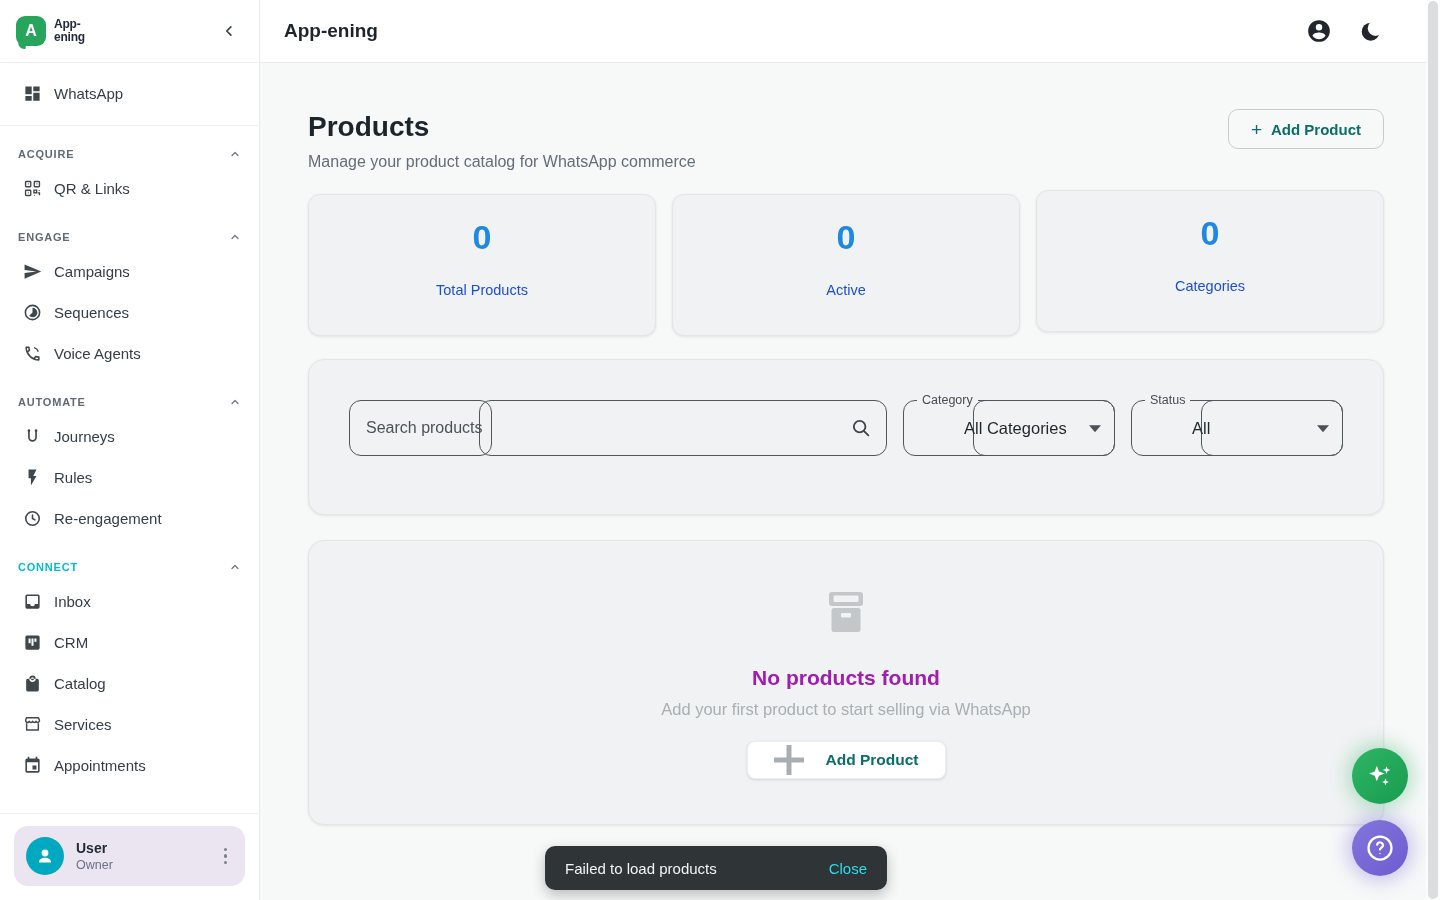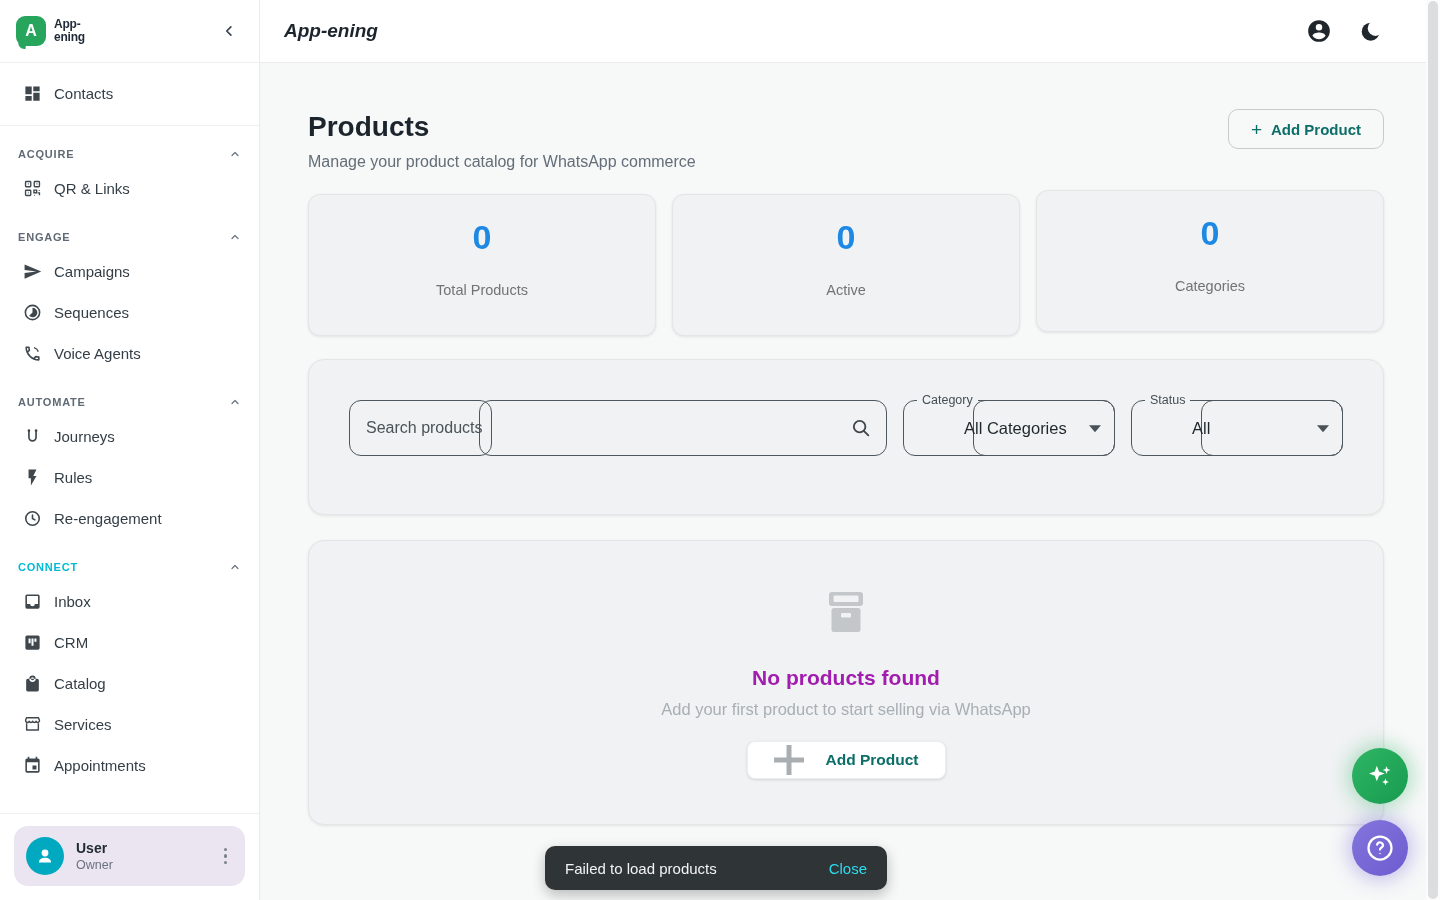--- a/index.html
+++ b/index.html
@@ -30,37 +30,37 @@
   .user-card { background:#EBE4F1; border-radius:14px; padding:11px 12px; display:flex; align-items:center; gap:12px; }
   .avatar { width:38px; height:38px; border-radius:50%; background:#00A9BF; display:flex; align-items:center; justify-content:center; flex-shrink:0; }
   .user-meta { flex:1; }
   .user-name { font-size:14px; font-weight:bold; color:#222B33; }
   .user-role { font-size:12.5px; color:#6B7280; margin-top:2px; }
   .kebab { display:flex; flex-direction:column; gap:3px; padding:4px 6px; cursor:pointer; }
   .kebab span { width:3.5px; height:3.5px; border-radius:50%; background:#7A828A; }
 
   
   .main { flex:1; display:flex; flex-direction:column; min-width:0; }
-  .main-header { height:63px; background:#fff; border-bottom:1px solid #ECECEC; display:flex; align-items:center; justify-content:space-between; padding:0 56px 0 24px; flex-shrink:0;font-style:italic; }
+  .main-header { height:63px; background:#fff; border-bottom:1px solid #ECECEC; display:flex; align-items:center; justify-content:space-between; padding:0 56px 0 24px; flex-shrink:0; }
   .main-title { font-size:19px; font-weight:bold; color:#1C242C; }
   .header-actions { display:flex; align-items:center; gap:26px; }
   .hdr-icon { width:26px; height:26px; color:#20262B; cursor:pointer; display:flex; align-items:center; justify-content:center; }
 
   .content { flex:1; padding:46px 56px 0 48px; position:relative; }
   .page-head { display:flex; justify-content:space-between; align-items:flex-start; }
   .page-title { font-size:28px; font-weight:600; color:#1C252C; line-height:36px; }
   .page-subtitle { font-size:16px; color:#636E78; margin-top:8px; }
   .add-btn { height:40px; padding:0 22px; border:1px solid #C6CBCE; border-radius:10px; background:transparent; display:flex; align-items:center; gap:9px; color:#0C6E68; font-size:15px; font-weight:600; cursor:pointer; font-family:inherit; }
   .add-btn .plus { font-size:19px; font-weight:400; line-height:1; }
 
   .stats-row { display:flex; gap:16px; margin-top:23px; }
   .stat-card { flex:1; height:142px; background:#F0F2F3; border:1px solid #E3E6E6; border-radius:12px; box-shadow:0 1px 3px rgba(0,0,0,.09); display:flex; flex-direction:column; align-items:center; justify-content:center; padding-bottom:14px; }
   .stat-card.raised { transform:translateY(-4px); }
   .stat-value { font-size:34px; font-weight:bold; color:#1E88E5; }
-  .stat-label { font-size:14.5px; color:#737373; margin-top:25px; }
+  .stat-label { font-size:14.5px; color:#1d4ed8; margin-top:25px; }
 
   .filter-card { margin-top:23px; height:156px; background:#F0F2F3; border:1px solid #E3E6E6; border-radius:16px; box-shadow:0 1px 3px rgba(0,0,0,.09); padding:40px 40px 0; display:flex; gap:16px; }
   .field { position:relative; height:56px; }
   .field .piece { position:absolute; top:0; bottom:0; border:1px solid #4E575D; border-radius:12px; pointer-events:none; }
   .search-field { flex:1; }
   .search-field .p1 { left:0; width:143px; }
   .search-field .p2 { left:130px; right:0; }
   .search-input { position:absolute; inset:0; width:100%; height:100%; background:transparent; border:none; outline:none; padding:0 48px 0 17px; font-size:16px; color:#2A333A; font-family:inherit; }
   .search-input::placeholder { color:#4A535A; opacity:1; }
   .search-ic { position:absolute; right:15px; top:50%; transform:translateY(-50%); color:#3E464C; display:flex; }
@@ -117,21 +117,21 @@
     </div>
   </div>
 
   <nav class="sb-nav">
     <div class="nav-item tall">
       <span class="nav-ic">
           <svg viewBox="0 0 24 24" fill="currentColor">
             <path d="M3 13h8V3H3v10zm0 8h8v-6H3v6zm10 0h8V11h-8v10zm0-18v6h8V3h-8z"></path>
           </svg>
         </span>
-      <span>Contacts</span>
+      <span>WhatsApp</span>
     </div>
     <div class="nav-divider"></div>
 
     <div class="section-head">
       <span class="section-title">ACQUIRE</span>
       <span class="chev-up">
           <svg width="12" height="12" viewBox="0 0 24 24" fill="none" stroke="currentColor" stroke-width="2.4" stroke-linecap="round" stroke-linejoin="round">
             <path d="M6 15l6-6 6 6"></path>
           </svg>
         </span>

